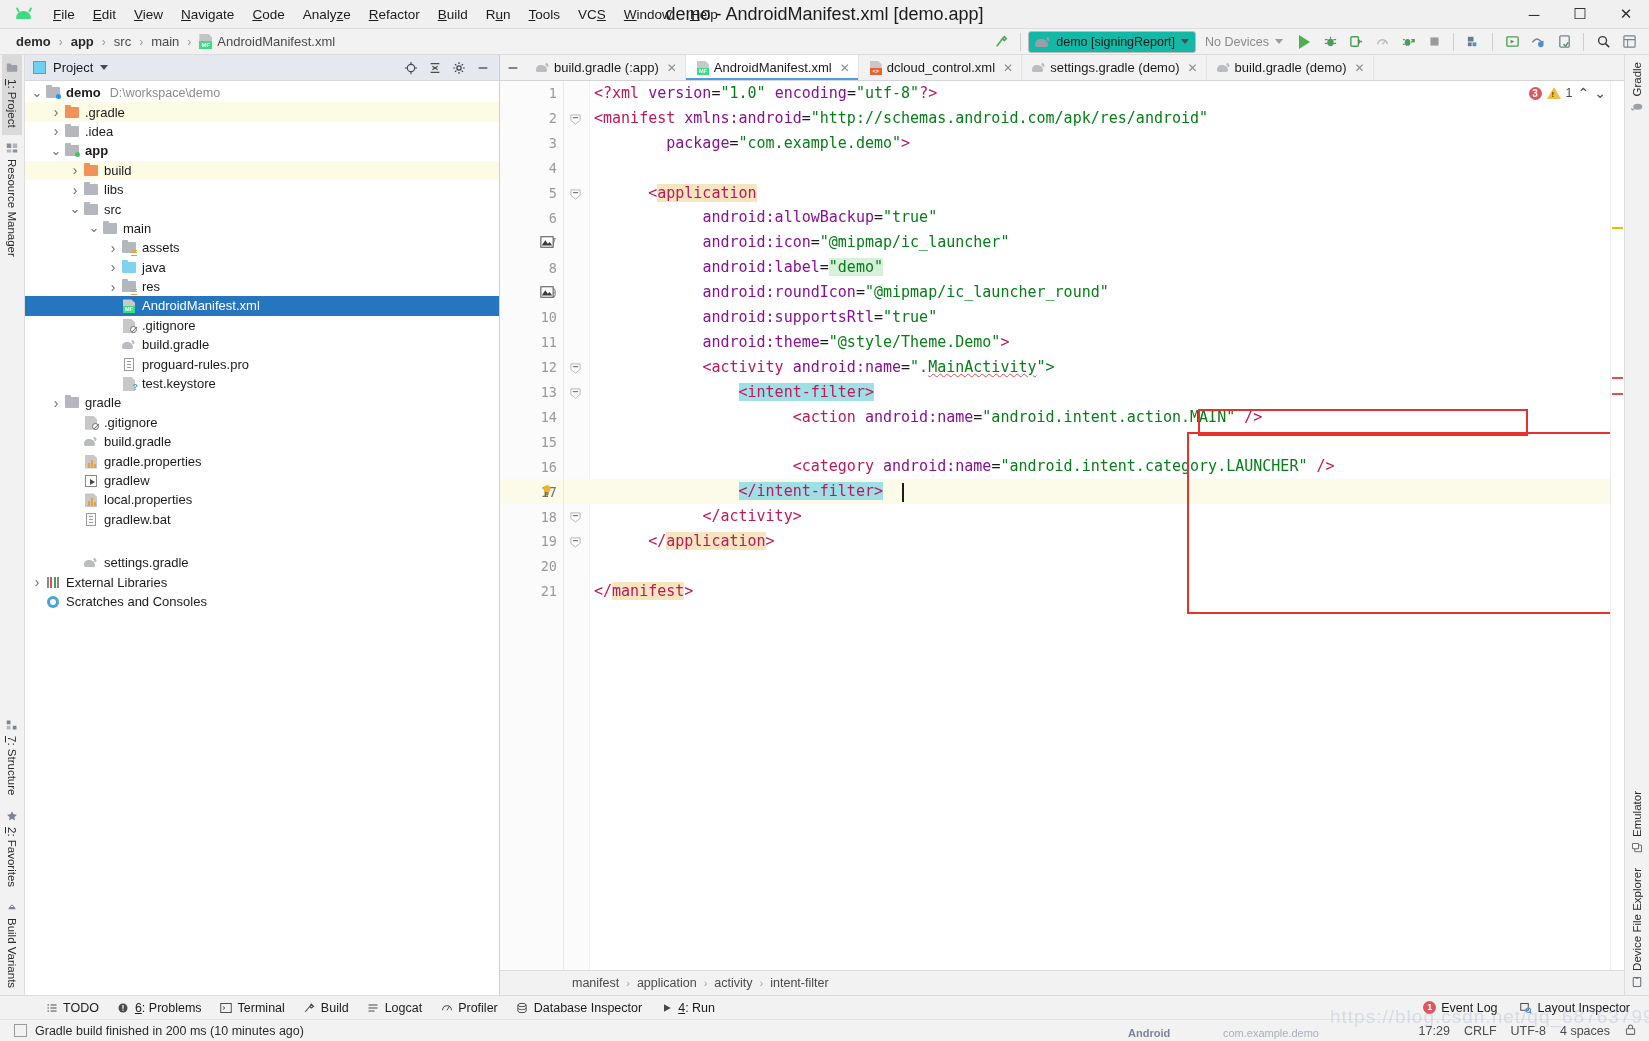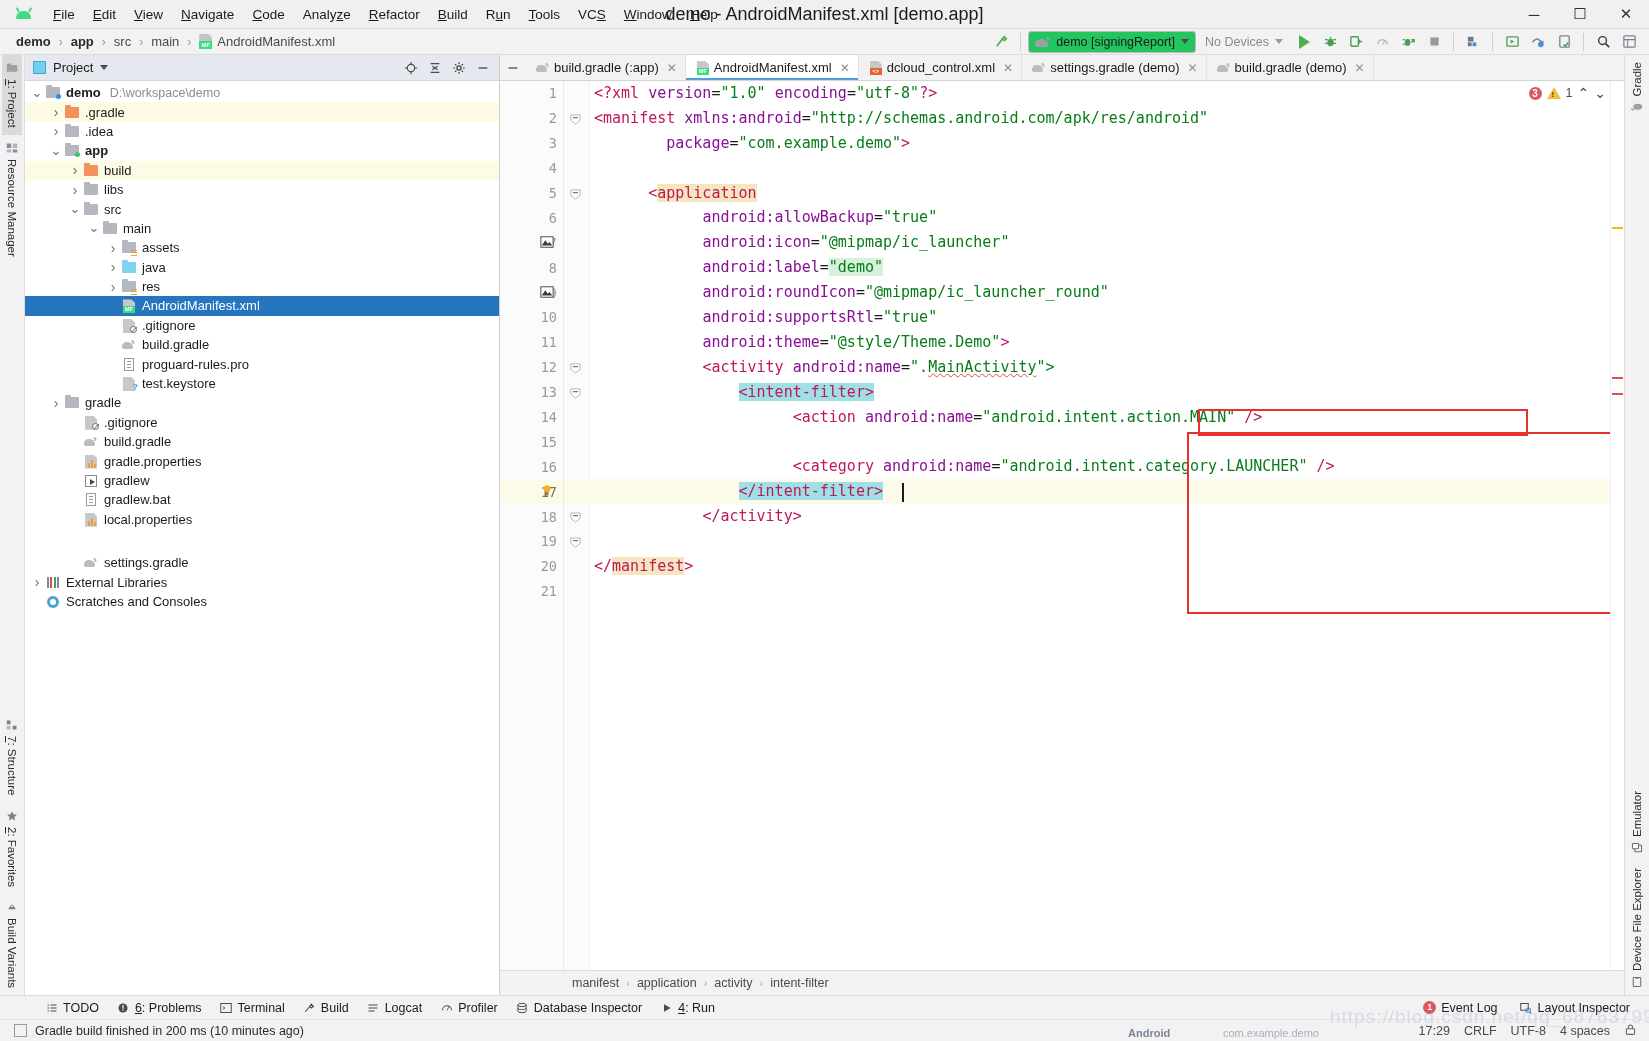--- a/index.html
+++ b/index.html
@@ -73,21 +73,21 @@
 
   
   .toolbar { margin-left: auto; display: flex; align-items: center; gap: 2px; padding-right: 8px; }
   .tb-btn {
     width: 24px; height: 22px; display: flex; align-items: center; justify-content: center;
     border-radius: 2px; color: #3c3c3c;
   }
   .tb-sep { width: 1px; height: 18px; background: #cfcfcf; margin: 0 5px; }
   .run-config {
     display: flex; align-items: center; gap: 6px; height: 22px;
-    border: 1px solid #bdbdbd; border-radius: 3px; background: #22c55e;
+    border: 1px solid #bdbdbd; border-radius: 3px; background: #14b8a6;
     padding: 0 6px; font-size: 12.5px; color: #1b1b1b; white-space: nowrap;
   }
   .device-sel {
     display: flex; align-items: center; gap: 6px; height: 22px;
     border: 1px solid transparent; padding: 0 6px; font-size: 12.5px; color: #8a8a8a;
     white-space: nowrap;
   }
   .caret { width: 0; height: 0; border-left: 4px solid transparent; border-right: 4px solid transparent;
            border-top: 5px solid #4a4a4a; }
   .caret.dim { border-top-color: #9b9b9b; }
@@ -685,39 +685,39 @@
           <div class="tnode" style="padding-left: 42px;">
             <span class="arrow none"></span>
             <span class="ticon">
               <span class="playic"></span>
             </span>
             <span class="tlabel">gradlew</span>
           </div>
           <div class="tnode" style="padding-left: 42px;">
             <span class="arrow none"></span>
             <span class="ticon">
-              <span class="txtic">
-                <i></i>
-                <i></i>
-                <i></i>
-                <i></i>
-              </span>
-            </span>
-            <span class="tlabel">gradlew.bat</span>
-          </div>
-          <div class="tnode" style="padding-left: 42px;">
-            <span class="arrow none"></span>
-            <span class="ticon">
               <span class="props">
                 <i style="left:3px;height:5px"></i>
                 <i style="left:6px;height:8px"></i>
                 <i style="left:9px;height:4px"></i>
               </span>
             </span>
             <span class="tlabel">local.properties</span>
+          </div>
+          <div class="tnode" style="padding-left: 42px;">
+            <span class="arrow none"></span>
+            <span class="ticon">
+              <span class="txtic">
+                <i></i>
+                <i></i>
+                <i></i>
+                <i></i>
+              </span>
+            </span>
+            <span class="tlabel">gradlew.bat</span>
           </div>
           <div class="tnode" style="padding-left: 42px; margin-top: 24px;">
             <span class="arrow none"></span>
             <span class="ticon">
               <span class="ele">
                 <i class="b"></i>
                 <i class="t"></i>
               </span>
             </span>
             <span class="tlabel">settings.gradle</span>
@@ -923,20 +923,21 @@
               <div class="codeline">            <span class="attr">android:roundIcon</span><span class="punc">=</span><span class="val">"@mipmap/ic_launcher_round"</span></div>
               <div class="codeline">            <span class="attr">android:supportsRtl</span><span class="punc">=</span><span class="val">"true"</span></div>
               <div class="codeline">            <span class="attr">android:theme</span><span class="punc">=</span><span class="val">"@style/Theme.Demo"</span><span class="tag">&gt;</span></div>
               <div class="codeline">            <span class="tag">&lt;activity </span><span class="attr">android:name</span><span class="punc">=</span><span class="val">".</span><span class="val squig">MainActivity</span><span class="val">"&gt;</span></div>
               <div class="codeline">                <span class="tag hl-cyan">&lt;intent-filter&gt;</span></div>
               <div class="codeline">                      <span class="tag">&lt;action </span><span class="attr">android:name</span><span class="punc">=</span><span class="val">"android.intent.action.MAIN"</span><span class="tag"> /&gt;</span></div>
               <div class="codeline"></div>
               <div class="codeline">                      <span class="tag">&lt;category </span><span class="attr">android:name</span><span class="punc">=</span><span class="val">"android.intent.category.LAUNCHER"</span><span class="tag"> /&gt;</span></div>
               <div class="codeline cur">                <span class="tag hl-cyan">&lt;/intent-filter&gt;</span></div>
               <div class="codeline">            <span class="tag">&lt;/activity&gt;</span></div>
+              <div class="codeline">      <span class="tag">&lt;/</span><span class="tag hl-tan">application</span><span class="tag">&gt;</span></div>
               <div class="codeline"></div>
               <div class="codeline"><span class="tag">&lt;/</span><span class="tag hl-tan">manifest</span><span class="tag">&gt;</span></div>
               <div style="position: absolute; left: 338px; top: 402px; width: 1.6px; height: 19px; background: rgb(27, 27, 27); z-index: 4;"></div>
             </div>
           <div id="annos">
               <div class="anno" style="left: 634px; top: 328px; width: 330px; height: 27px;"></div>
               <div class="anno" style="left: 623px; top: 351px; width: 700px; height: 182px;"></div>
             </div>
         </div>
         <div class="stripe">

